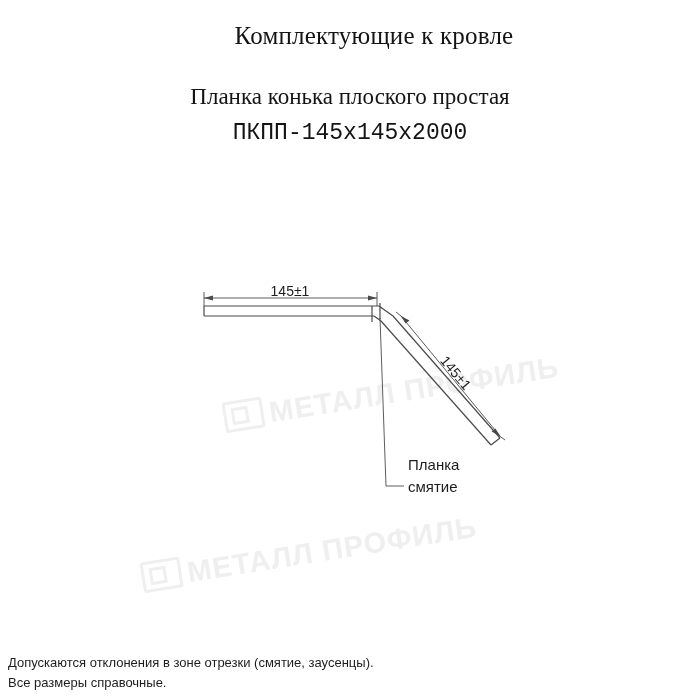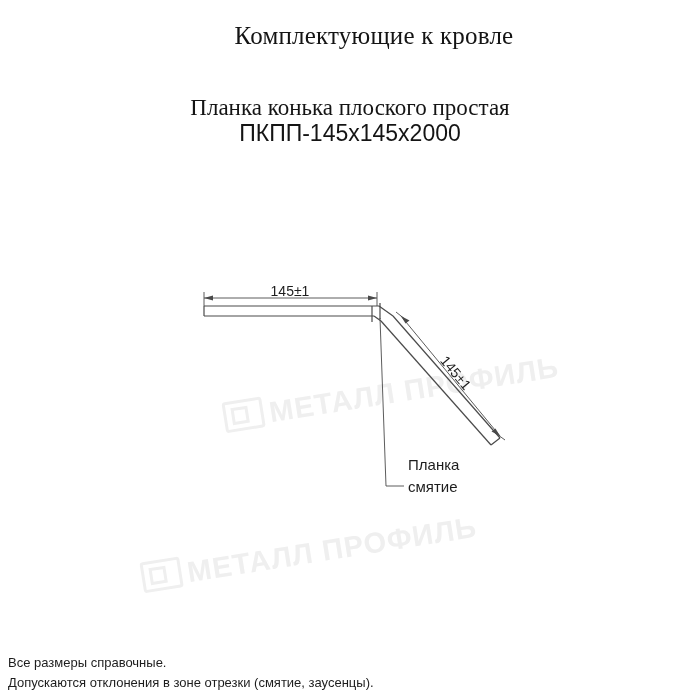--- a/index.html
+++ b/index.html
@@ -29,35 +29,35 @@
     text-align: center;
     font-size: 25px;
     font-family: "Liberation Serif", serif;
     color: #141414;
     letter-spacing: 0.2px;
     padding-left: 24px;
   }
   .title-sub {
     position: absolute;
     left: 0;
-    top: 95px;
+    top: 84px;
     width: 700px;
     text-align: center;
     font-size: 23px;
     font-family: "Liberation Serif", serif;
     color: #141414;
   }
   .title-code {
     position: absolute;
     left: 0;
     top: 120px;
     width: 700px;
     text-align: center;
     font-size: 23px;
-    font-family: Liberation Sans, sans-serif;
+    font-family: Liberation Mono, monospace;
     color: #141414;
   }
   .drawing {
     position: absolute;
     left: 0;
     top: 170px;
     width: 700px;
     height: 330px;
   }
   .footer {
@@ -175,17 +175,17 @@
     </svg>
 
     <div class="label-face">
       <div>Планка</div>
       <div>смятие</div>
     </div>
 
   </div>
 
   <div class="footer">
+    <div>Допускаются отклонения в зоне отрезки (смятие, заусенцы).</div>
     <div>Все размеры справочные.</div>
-    <div>Допускаются отклонения в зоне отрезки (смятие, заусенцы).</div>
   </div>
 
 </div>
 
 </body></html>

